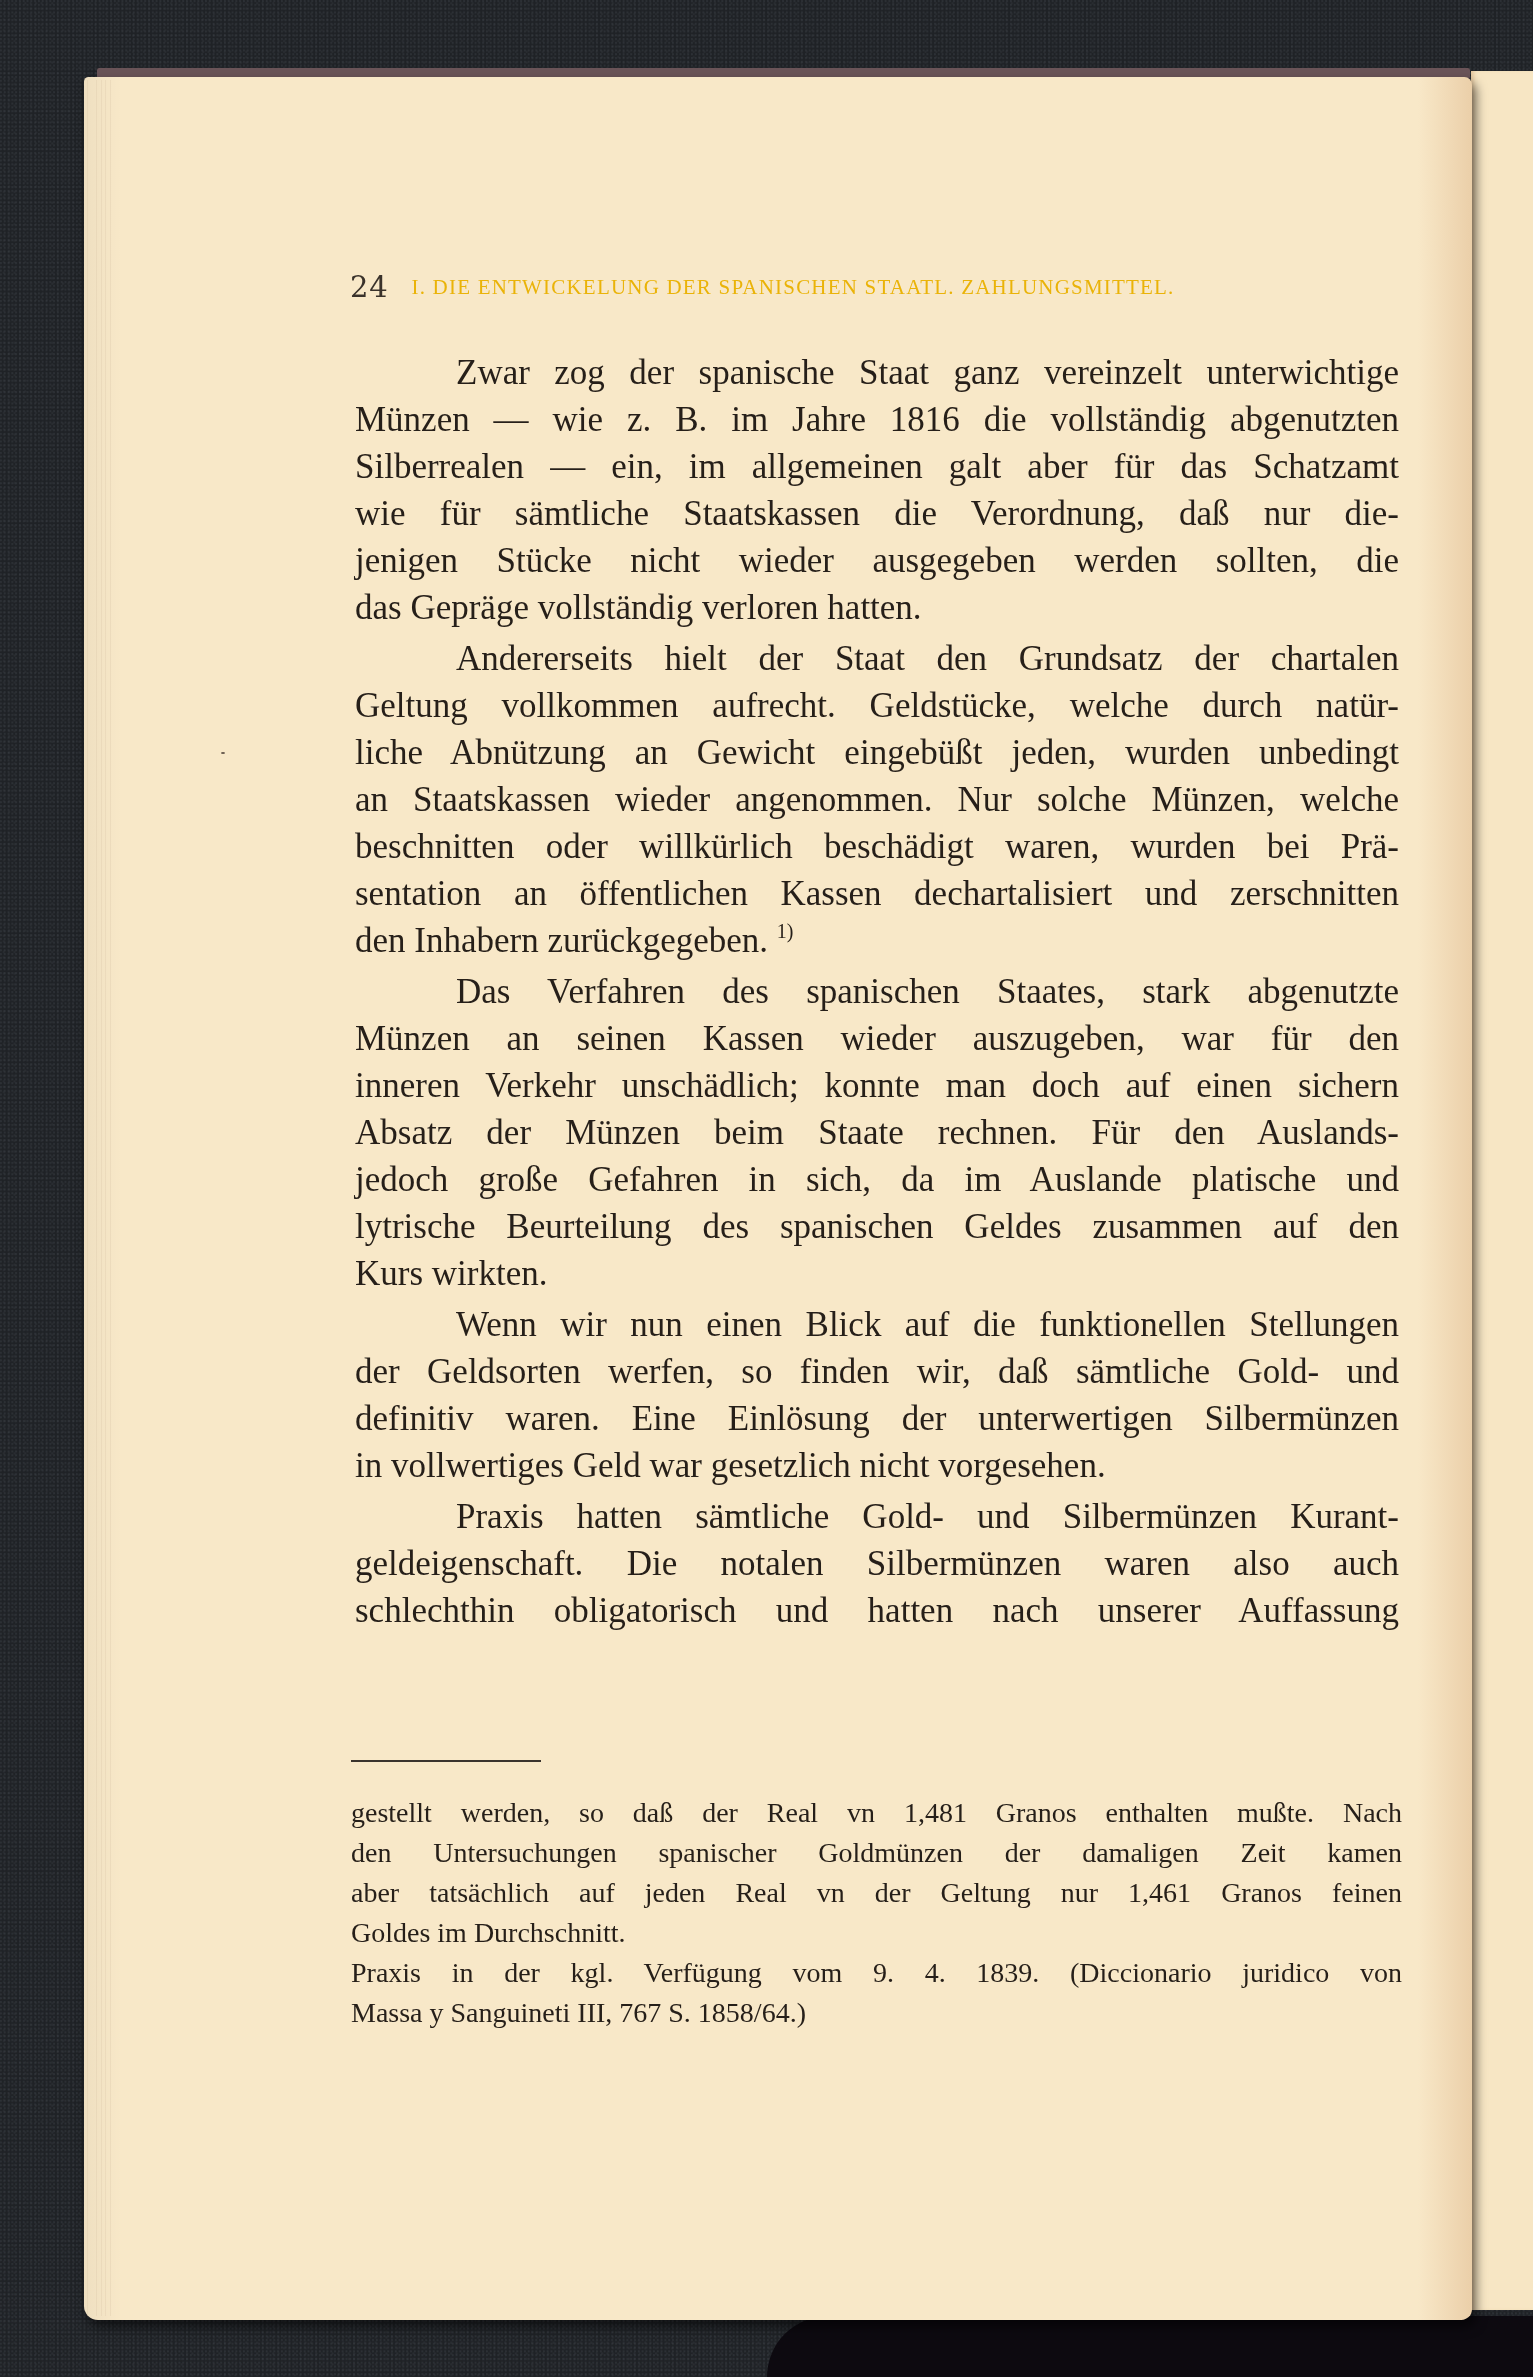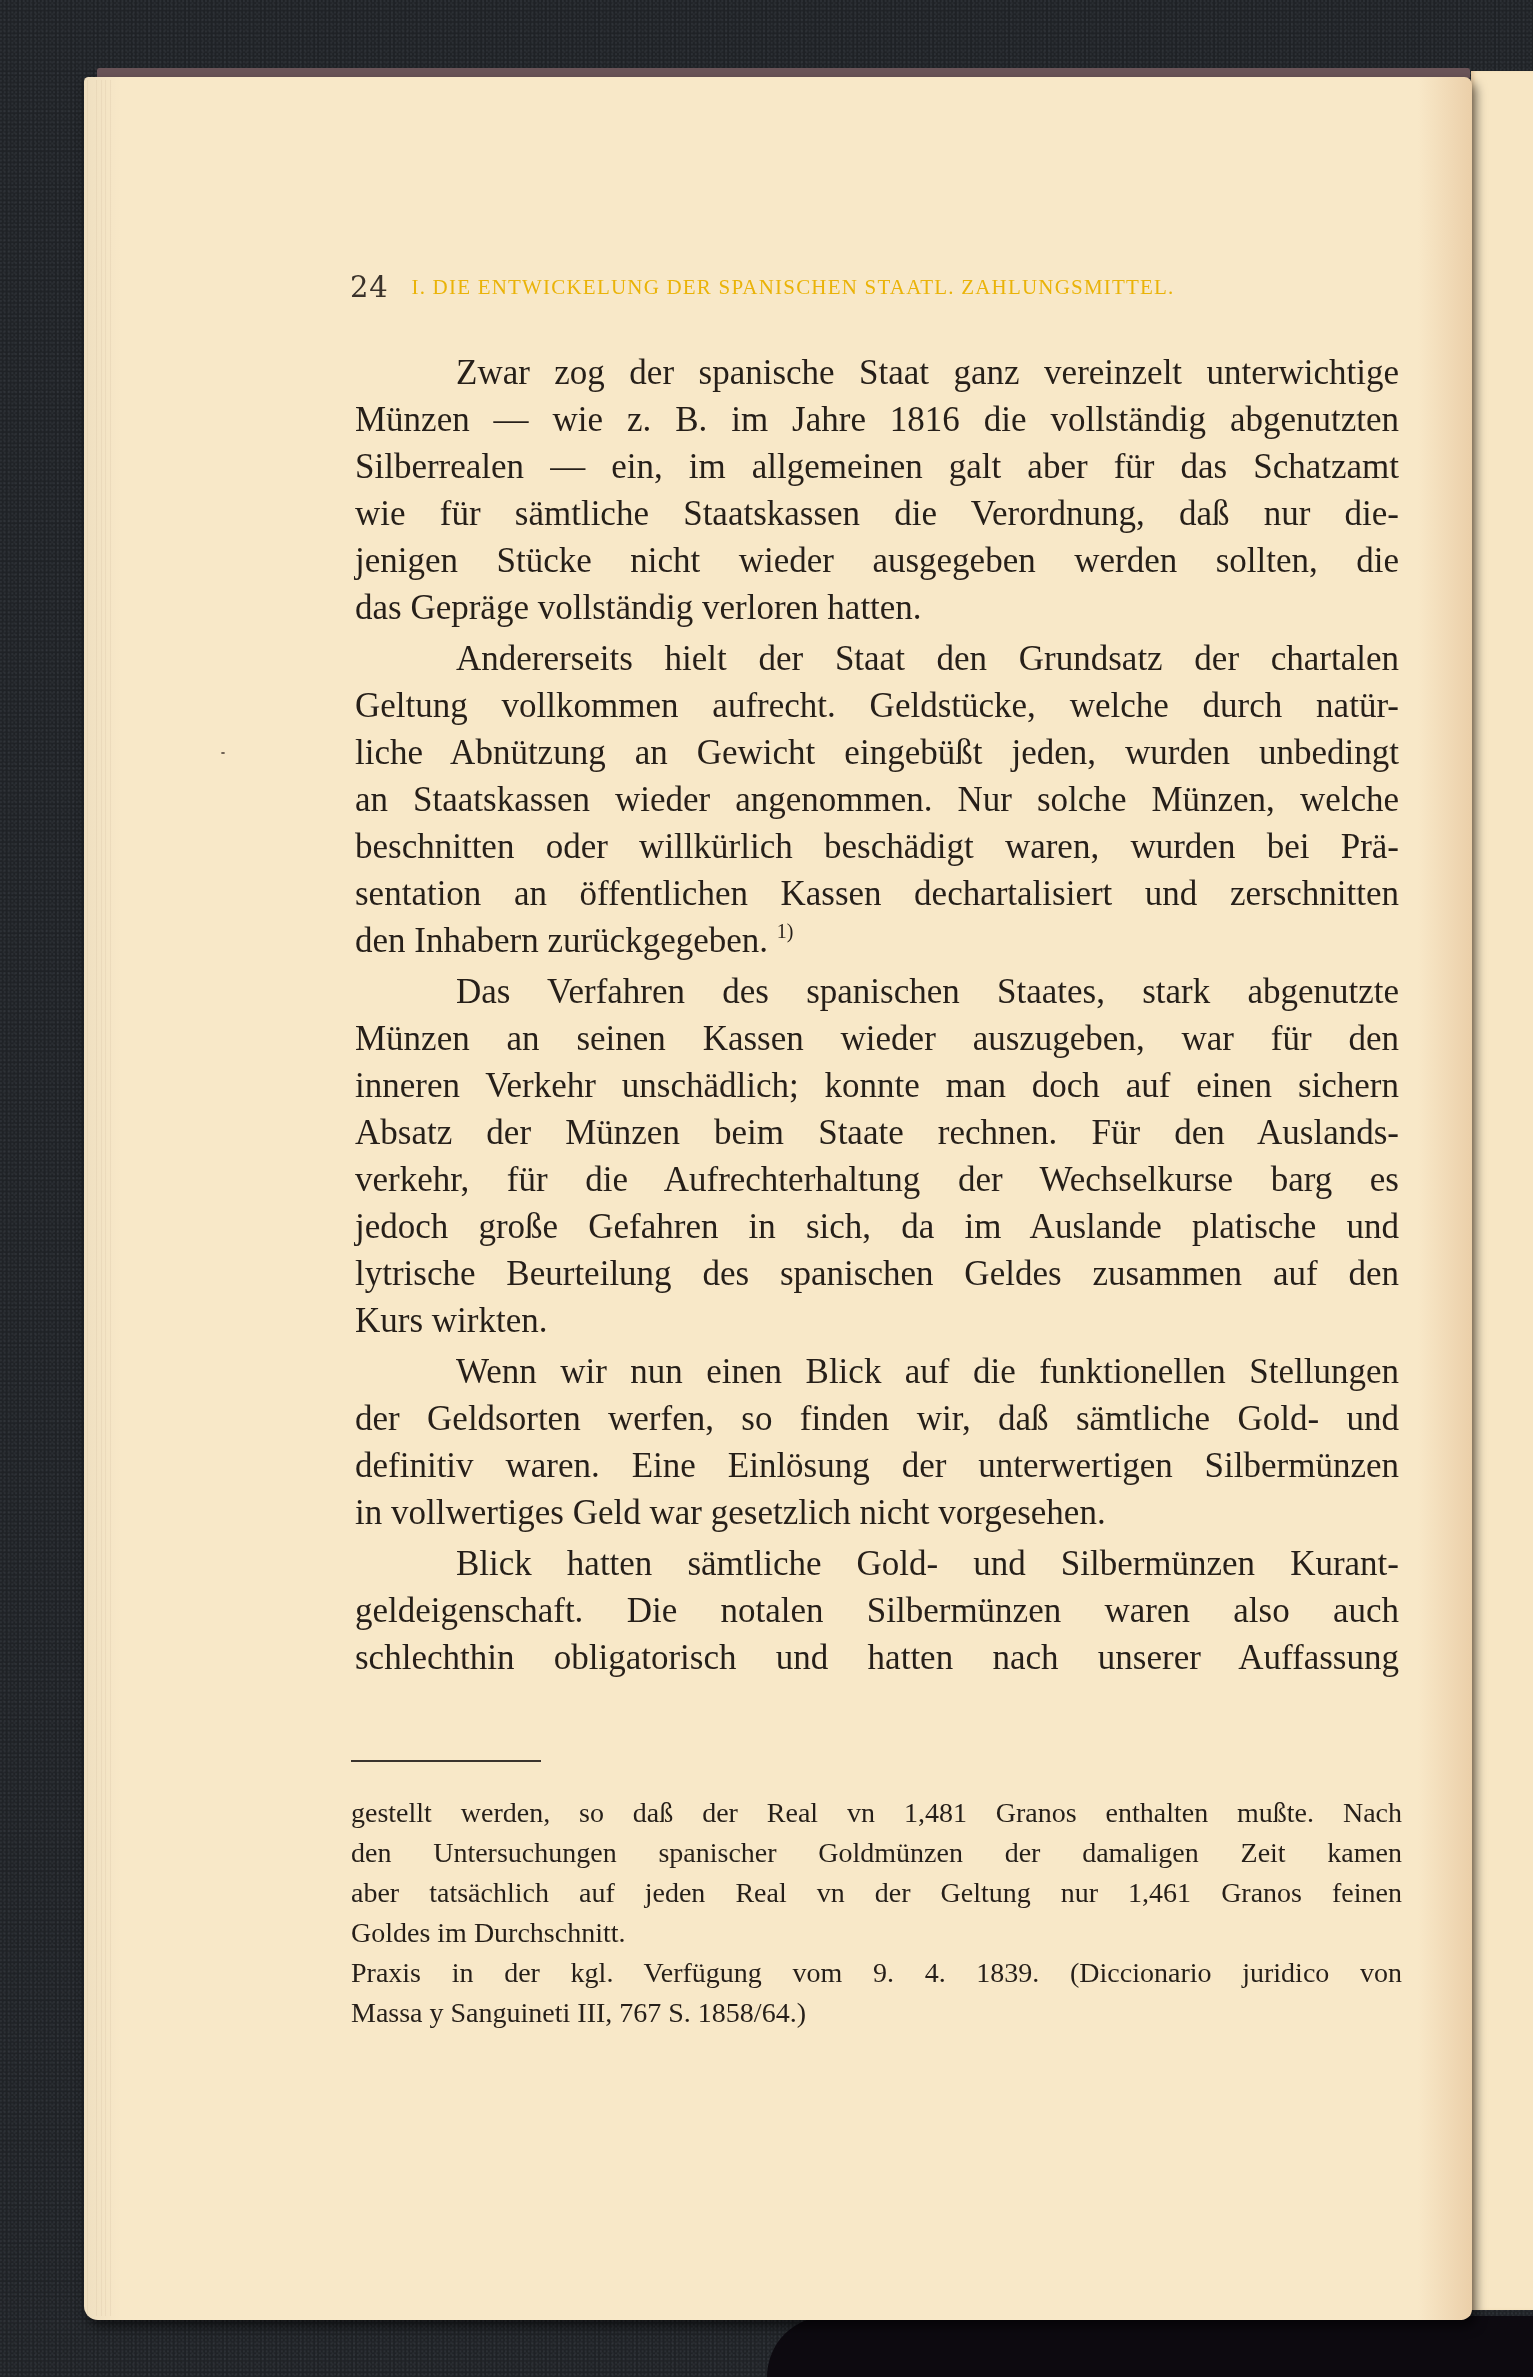--- a/index.html
+++ b/index.html
@@ -171,35 +171,34 @@
     <span class="line">beschnitten oder willkürlich beschädigt waren, wurden bei Prä-</span>
     <span class="line">sentation an öffentlichen Kassen dechartalisiert und zerschnitten</span>
     <span class="line last"><span>den Inhabern zurückgegeben.</span> <sup class="fn">1)</sup></span>
   </div>
 
   <div class="para">
     <span class="line indent">Das Verfahren des spanischen Staates, stark abgenutzte</span>
     <span class="line">Münzen an seinen Kassen wieder auszugeben, war für den</span>
     <span class="line">inneren Verkehr unschädlich; konnte man doch auf einen sichern</span>
     <span class="line">Absatz der Münzen beim Staate rechnen. Für den Auslands-</span>
-    <span class="line">verkehr, für die Aufrechterhaltung der Wechselkurse barg es</span>
     <span class="line">jedoch große Gefahren in sich, da im Auslande platische und</span>
     <span class="line">lytrische Beurteilung des spanischen Geldes zusammen auf den</span>
     <span class="line last">Kurs wirkten.</span>
   </div>
 
   <div class="para">
     <span class="line indent">Wenn wir nun einen Blick auf die funktionellen Stellungen</span>
     <span class="line">der Geldsorten werfen, so finden wir, daß sämtliche Gold- und</span>
     <span class="line">definitiv waren. Eine Einlösung der unterwertigen Silbermünzen</span>
     <span class="line last">in vollwertiges Geld war gesetzlich nicht vorgesehen.</span>
   </div>
 
   <div class="para">
-    <span class="line indent">Blick hatten sämtliche Gold- und Silbermünzen Kurant-</span>
+    <span class="line indent">Praxis hatten sämtliche Gold- und Silbermünzen Kurant-</span>
     <span class="line">geldeigenschaft. Die notalen Silbermünzen waren also auch</span>
     <span class="line">schlechthin obligatorisch und hatten nach unserer Auffassung</span>
   </div>
 </div>
 
 <div class="footnote-rule"></div>
 
 <div class="footnotes">
   <div class="para">
     <span class="line">gestellt werden, so daß der Real vn 1,481 Granos enthalten mußte. Nach</span>

